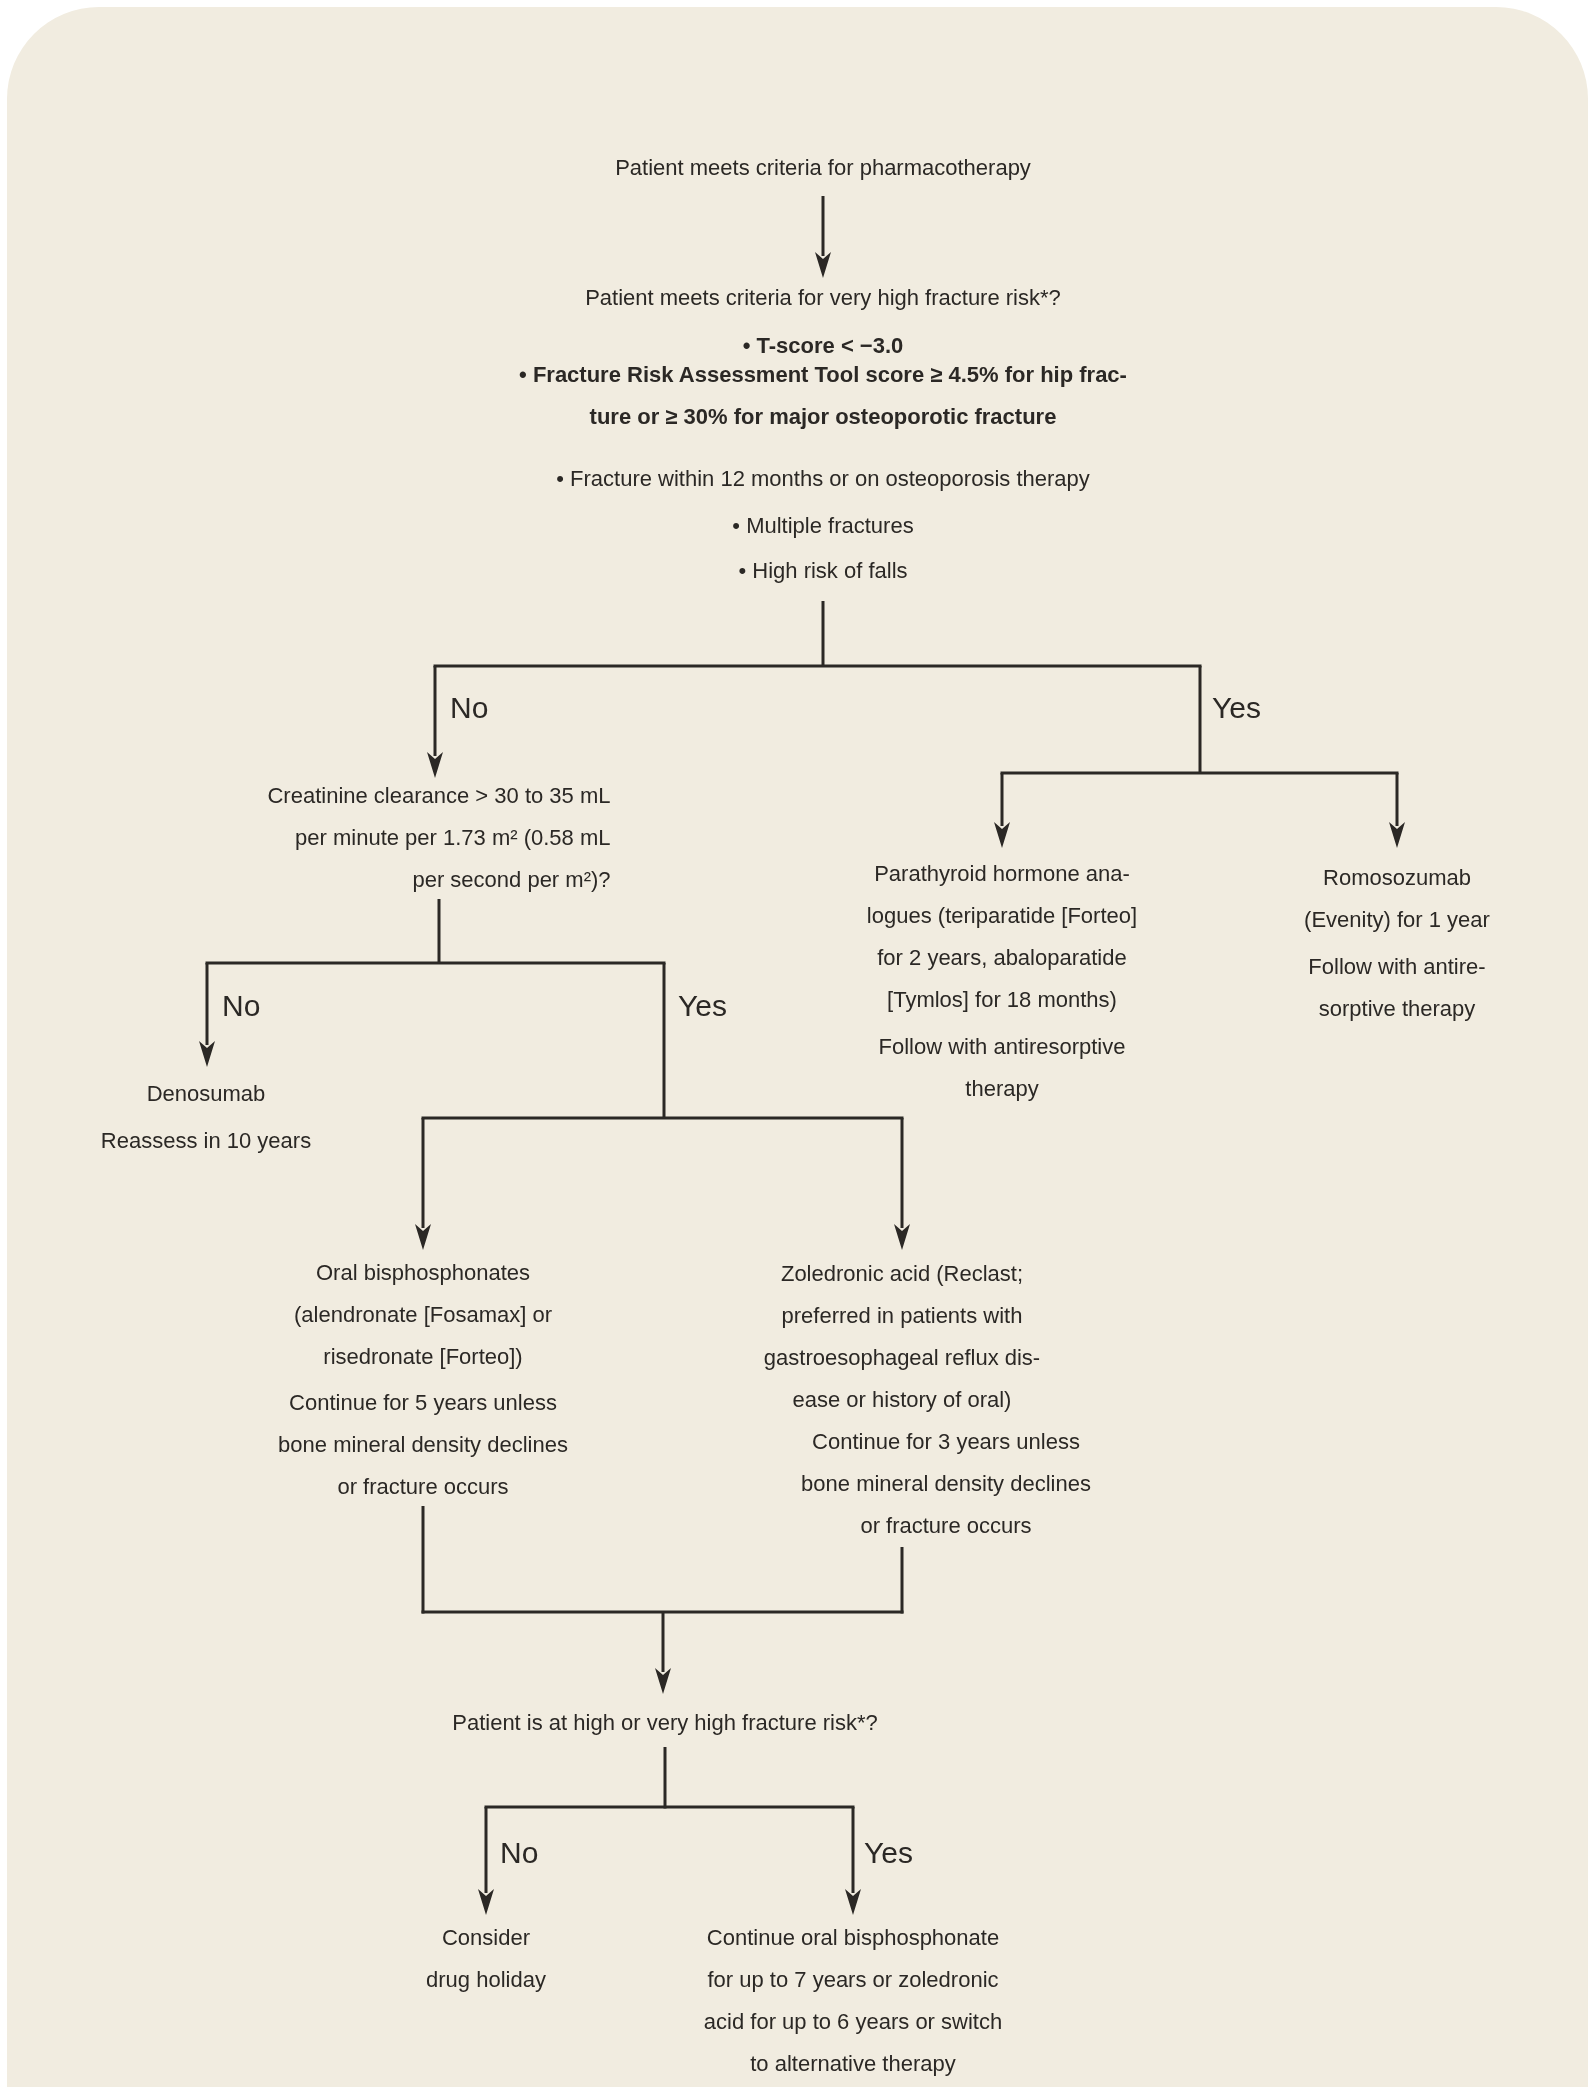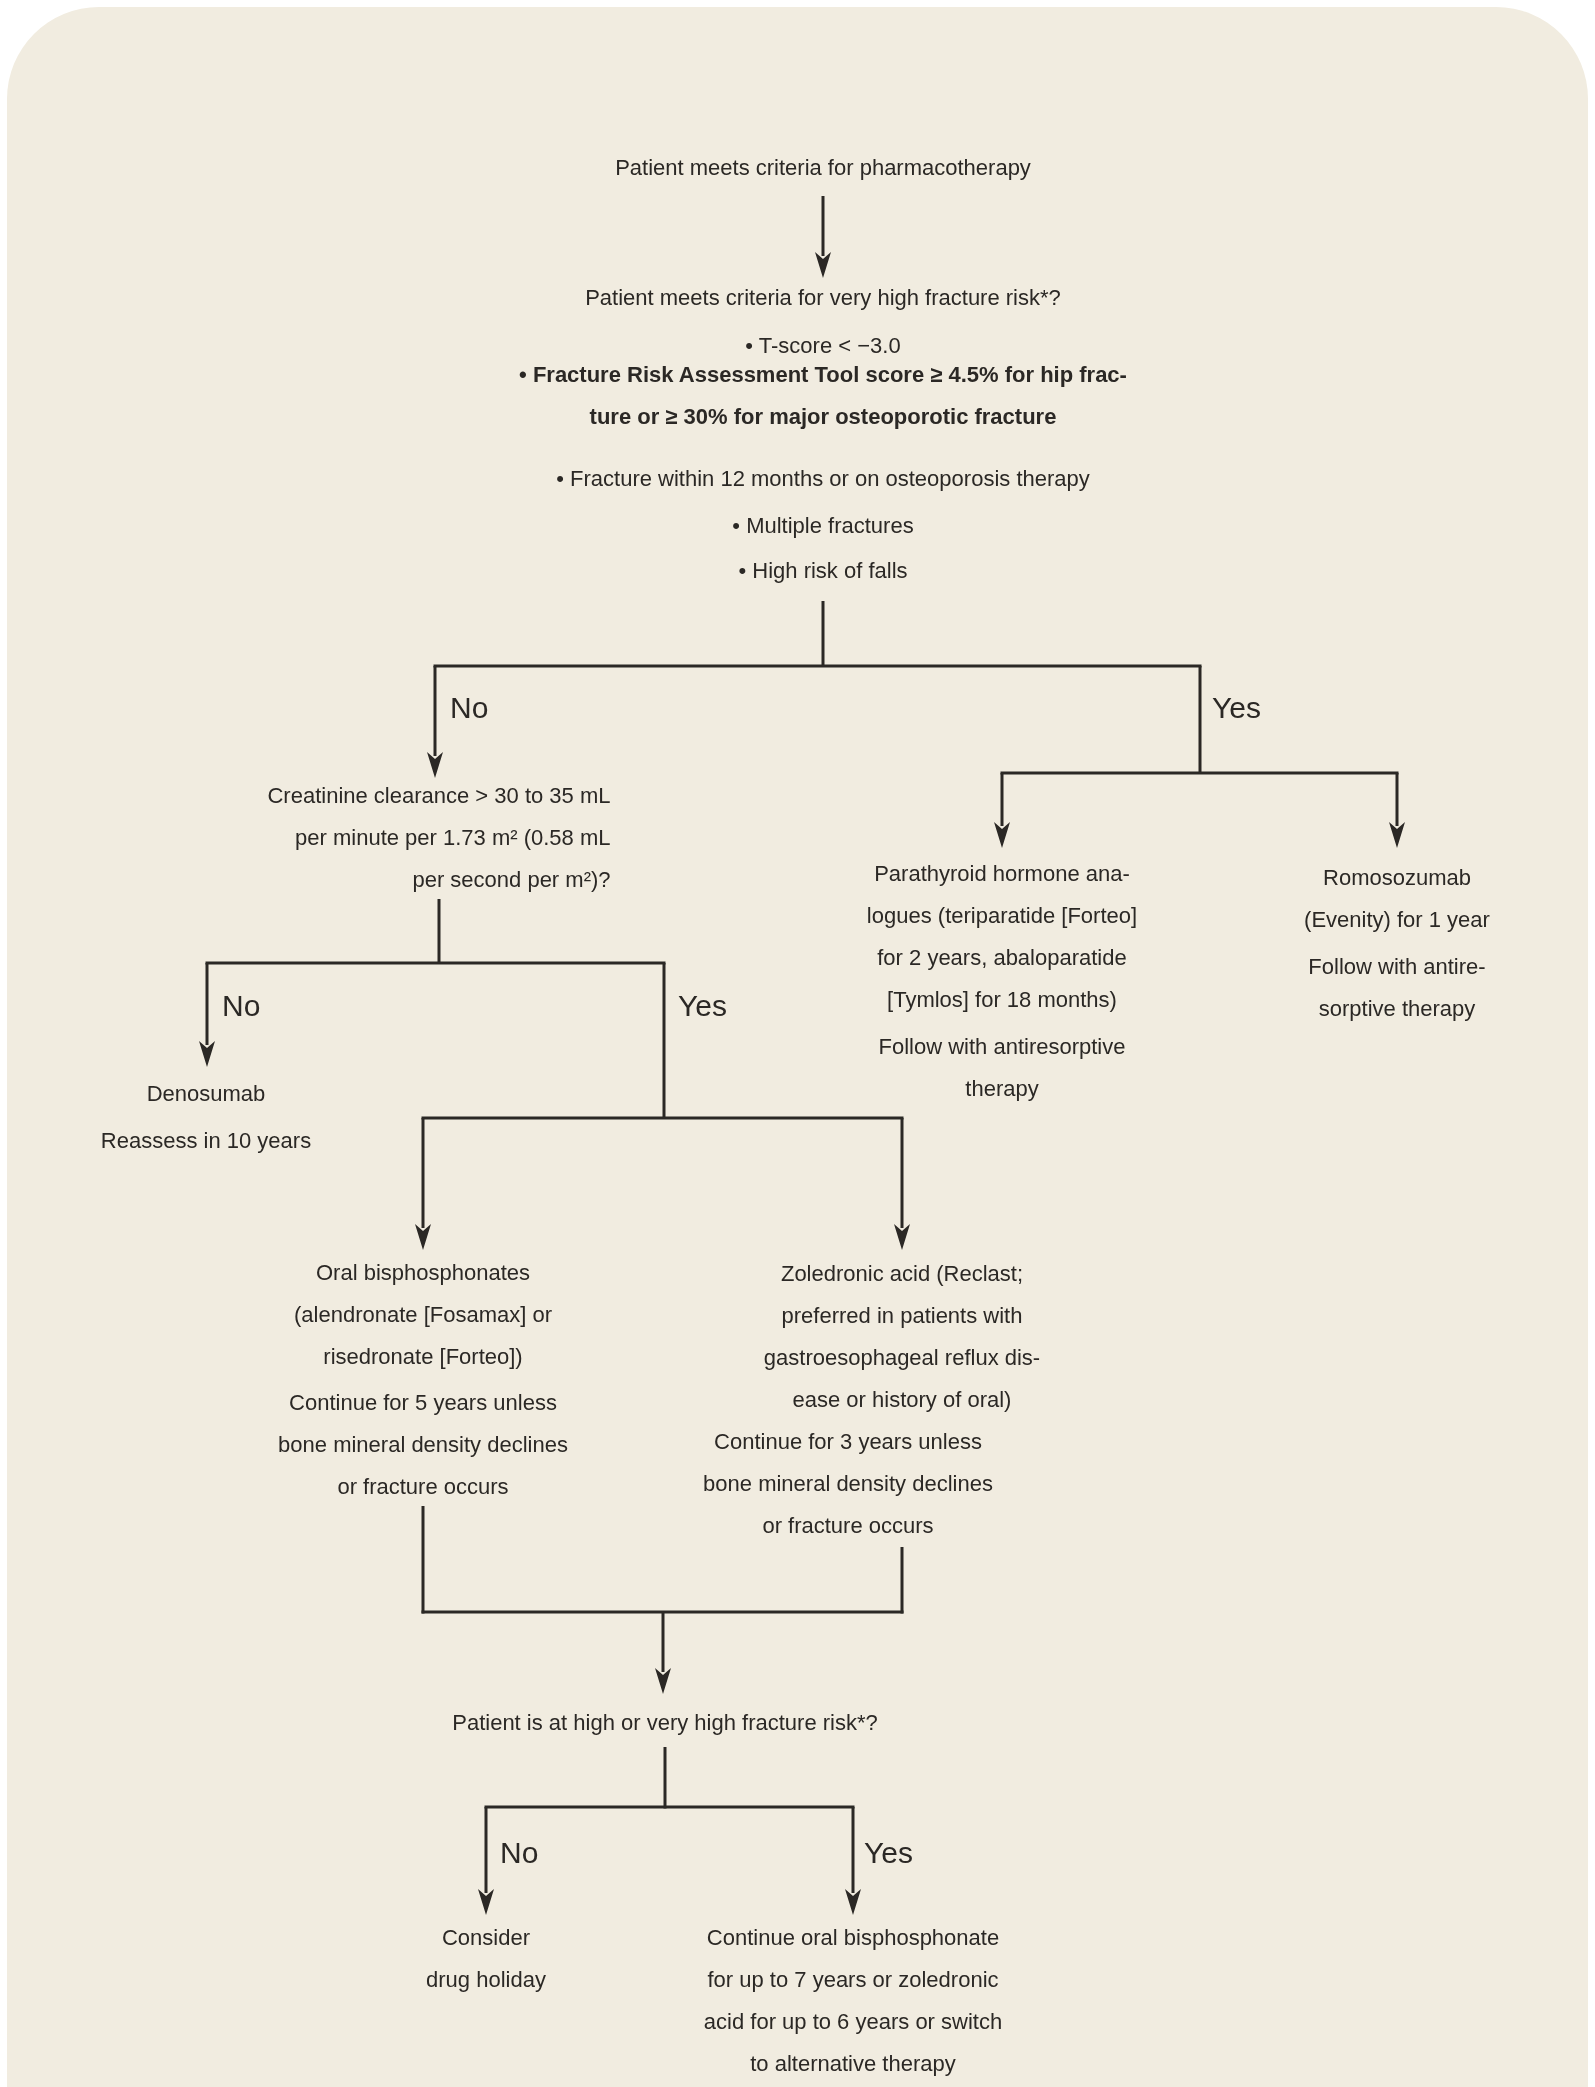--- a/index.html
+++ b/index.html
@@ -90,21 +90,21 @@
     <line x1="486" y1="1807" x2="486" y2="1893"></line>
     <path d="M486 1915 l-8 -26 l8 7 l8 -7 Z"></path>
     <line x1="853" y1="1807" x2="853" y2="1893"></line>
     <path d="M853 1915 l-8 -26 l8 7 l8 -7 Z"></path>
   </g>
 </svg>
 
 <div class="t" style="left:823px;top:147px;">Patient meets criteria for pharmacotherapy</div>
 
 <div class="t" style="left:823px;top:277px;">Patient meets criteria for very high fracture risk*?</div>
-<div class="t" style="left:823px;top:325px;">• T-score &lt; −3.0</div>
+<div class="t" style="left:823px;top:325px;font-weight:bold;">• T-score &lt; −3.0</div>
 <div class="t" style="left:823px;top:354px;font-weight:bold;">• Fracture Risk Assessment Tool score ≥ 4.5% for hip frac-
 ture or ≥ 30% for major osteoporotic fracture</div>
 <div class="t" style="left:823px;top:458px;">• Fracture within 12 months or on osteoporosis therapy</div>
 <div class="t" style="left:823px;top:505px;">• Multiple fractures</div>
 <div class="t" style="left:823px;top:550px;">• High risk of falls</div>
 
 <div class="lbl" style="left:450px;top:690px;">No</div>
 <div class="lbl" style="left:1212px;top:690px;">Yes</div>
 
 <div class="t" style="left:439px;top:775px;text-align:right;">Creatinine clearance &gt; 30 to 35 mL
@@ -133,21 +133,21 @@
 (alendronate [Fosamax] or
 risedronate [Forteo])</div>
 <div class="t" style="left:423px;top:1382px;">Continue for 5 years unless
 bone mineral density declines
 or fracture occurs</div>
 
 <div class="t" style="left:902px;top:1253px;">Zoledronic acid (Reclast;
 preferred in patients with
 gastroesophageal reflux dis-
 ease or history of oral)</div>
-<div class="t" style="left:848px;top:1421px;">Continue for 3 years unless
+<div class="t" style="left:946px;top:1421px;">Continue for 3 years unless
 bone mineral density declines
 or fracture occurs</div>
 
 <div class="t" style="left:665px;top:1702px;">Patient is at high or very high fracture risk*?</div>
 
 <div class="lbl" style="left:500px;top:1835px;">No</div>
 <div class="lbl" style="left:864px;top:1835px;">Yes</div>
 
 <div class="t" style="left:486px;top:1917px;">Consider
 drug holiday</div>

